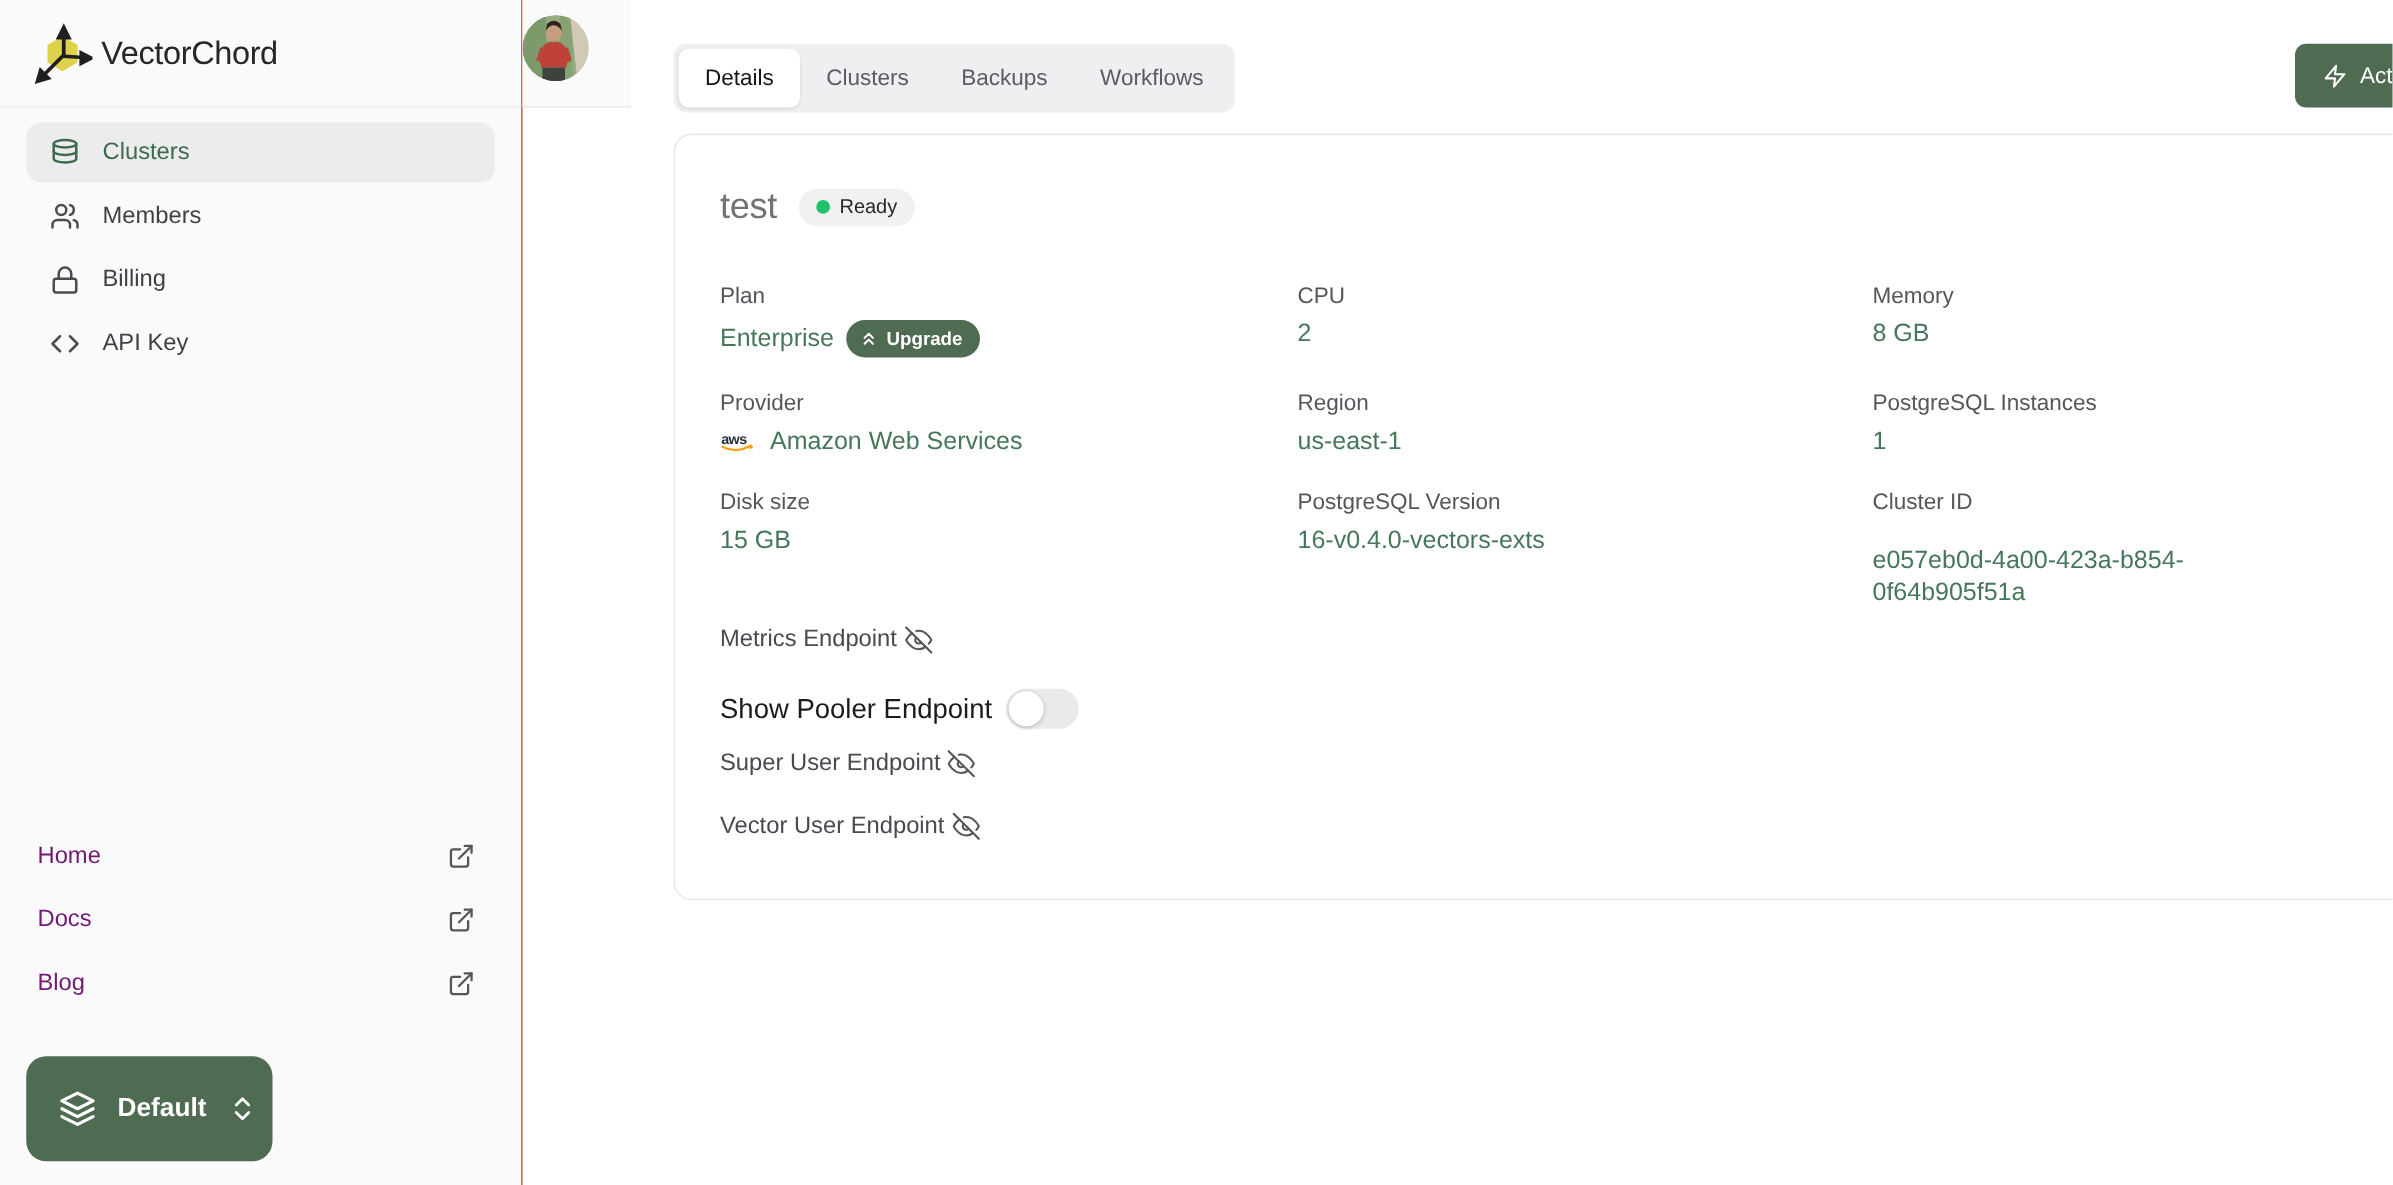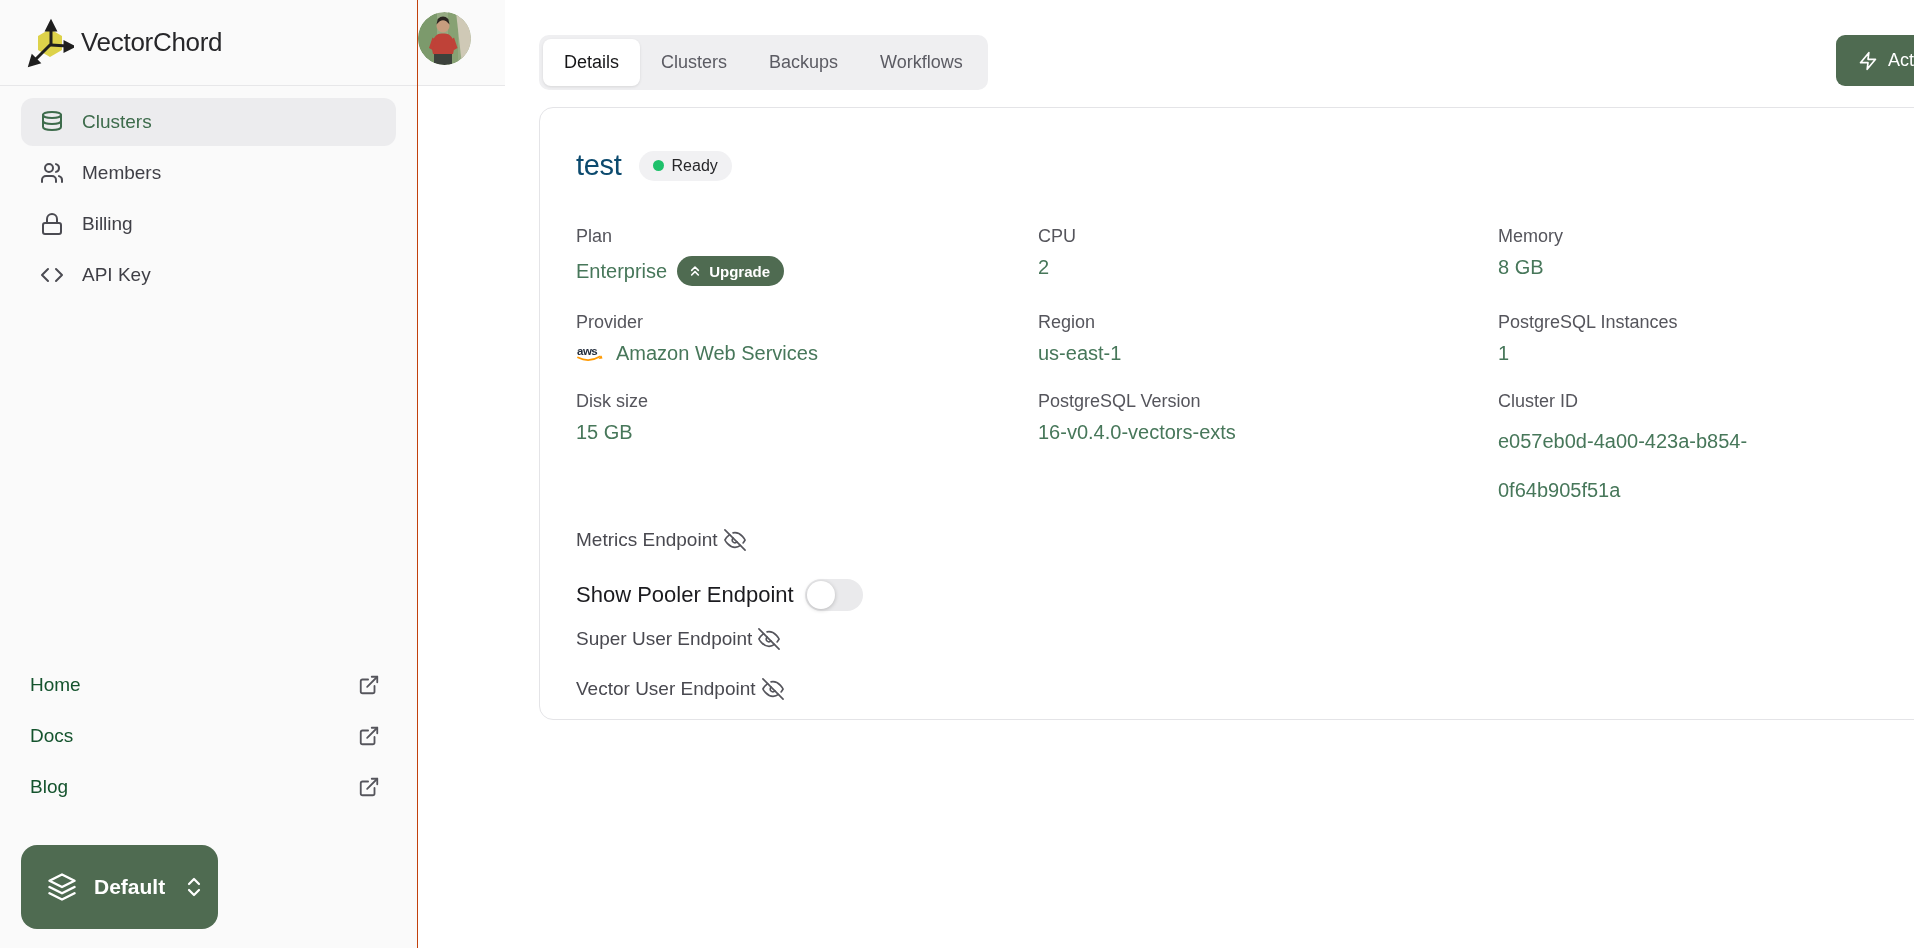--- a/index.html
+++ b/index.html
@@ -21,46 +21,46 @@
   .sidebar{width:418px;min-width:418px;background:#fafafa;border-right:1px solid #c2410c;display:flex;flex-direction:column;}
   .logo-row{height:86px;min-height:86px;border-bottom:1px solid #e7e7e9;display:flex;align-items:center;padding-left:26px;gap:7px;}
   .logo-row svg{flex:0 0 auto;}
   .logo-text{font-size:26px;font-weight:500;color:#27272a;letter-spacing:-.3px;}
   .nav{padding:12px 21px 0;display:flex;flex-direction:column;gap:3px;}
   .nav-item{height:48px;display:flex;align-items:center;gap:18px;padding-left:19px;border-radius:12px;color:#3f3f46;font-size:19px;cursor:pointer;}
   .nav-item svg{width:24px;height:24px;color:#4b4b52;}
   .nav-item.active{background:#ececee;color:#3d6b4b;}
   .nav-item.active svg{color:#3d6b4b;}
   .sidebar-footer{margin-top:auto;}
-  .footer-link{height:51px;display:flex;align-items:center;justify-content:space-between;padding:0 37px 0 30px;font-size:19px;color:#14532d;cursor:pointer;}
+  .footer-link{height:51px;display:flex;align-items:center;justify-content:space-between;padding:0 37px 0 30px;font-size:19px;color:#701a75;cursor:pointer;}
   .footer-link svg{width:22px;height:22px;color:#55555c;}
   .org-btn{margin:33px 24px 19px 21px;height:84px;background:var(--dark-green);border:none;border-radius:16px;display:flex;align-items:center;padding:0 12px 0 26px;gap:17px;color:#fff;font-size:21px;font-weight:600;cursor:pointer;font-family:inherit;}
   .org-btn .chev{margin-left:auto;}
 
   
   .main{flex:1;display:flex;flex-direction:row;min-width:0;}
   .topbar{height:86px;min-height:86px;background:#fafafa;border-bottom:1px solid #e7e7e9;display:flex;align-items:center;justify-content:flex-end;padding-right:34px;}
   .avatar{width:53px;height:53px;border-radius:50%;overflow:hidden;cursor:pointer;margin-top:-8px;flex:0 0 auto;}
   .content{flex:1;background:#fff;padding:35px 32px 0 34px;}
   .content-top{display:flex;justify-content:space-between;align-items:flex-start;}
   .tabs{background:#efeff1;border-radius:10px;padding:4px;display:flex;height:55px;}
   .tab{padding:0 21px;display:flex;align-items:center;font-size:18px;color:#5b5b63;border-radius:8px;cursor:pointer;white-space:nowrap;}
   .tab.active{background:#fff;color:#161618;box-shadow:0 1px 3px rgba(0,0,0,.10);}
   .actions-btn{height:51px;background:var(--dark-green);color:#fff;border:none;border-radius:9px;font-size:18px;font-weight:500;display:flex;align-items:center;gap:10px;padding:0 22px;cursor:pointer;font-family:inherit;}
 
   
   .card{margin-top:17px;width:1430px;height:613px;border:1px solid #e4e4e7;border-radius:14px;background:#fff;padding:36px 36px 0;position:relative;}
   .title-row{display:flex;align-items:center;gap:17px;margin:5px 0 44px;}
-  .cluster-name{font-size:29px;font-weight:500;color:#0c4a6e;letter-spacing:-.3px;}
+  .cluster-name{font-size:29px;font-weight:500;color:#737373;letter-spacing:-.3px;}
   .status-badge{height:30px;background:#f1f1f3;border-radius:15px;display:flex;align-items:center;gap:8px;padding:0 14px;font-size:16px;color:#27272a;}
   .status-dot{width:11px;height:11px;border-radius:50%;background:var(--status-green);}
   .fields{display:grid;grid-template-columns:462px 460px 1fr;row-gap:26px;}
   .field-label{font-size:18px;color:#55555c;}
   .field-value{margin-top:9px;font-size:20px;color:var(--accent-green);display:flex;align-items:center;gap:10px;}
-  .field-value.wrap{display:block;max-width:290px;line-height:49px;margin-top:5px;}
+  .field-value.wrap{display:block;max-width:290px;line-height:26px;margin-top:23px;}
   .upgrade-btn{height:30px;border:none;border-radius:15px;background:var(--dark-green);color:#fff;font-size:15px;font-weight:600;display:flex;align-items:center;gap:6px;padding:0 14px 0 10px;cursor:pointer;font-family:inherit;text-align:right;}
   .copy-btn{position:absolute;top:314px;right:26px;width:34px;height:34px;background:none;border:none;padding:0;display:flex;align-items:center;justify-content:center;color:#4b4b52;cursor:pointer;}
   .endpoints{margin-top:14px;}
   .ep-row{display:flex;align-items:center;gap:6px;}
   .ep-label{font-size:19px;color:#494950;}
   .pooler-label{font-size:22px;color:#1b1b1f;}
   .ep-pooler{margin-top:28px;}
   .ep-super{margin-top:17px;}
   .ep-vector{margin-top:28px;}
   .eye-btn{background:none;border:none;padding:0;display:flex;color:#55555c;cursor:pointer;}

